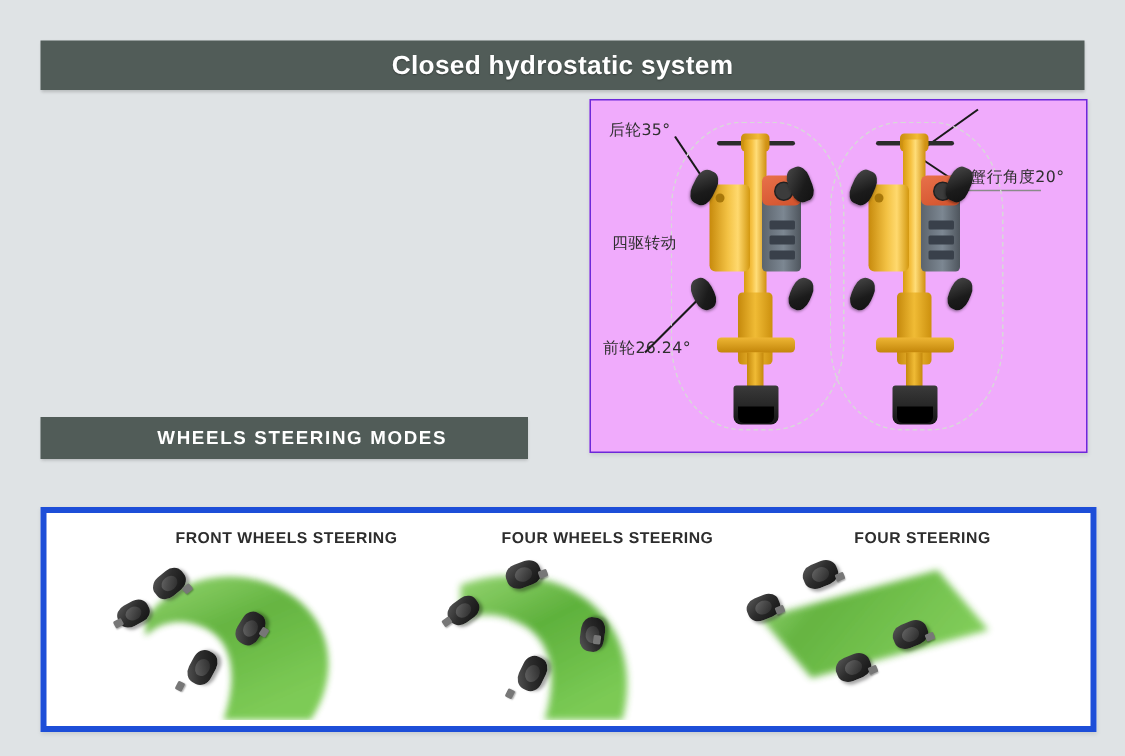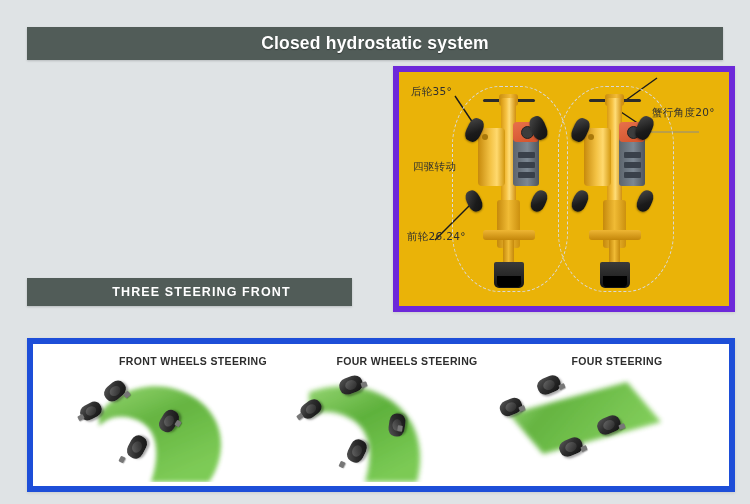--- a/index.html
+++ b/index.html
@@ -31,32 +31,32 @@
   
   #intro{
     position:absolute;left:27px;top:76px;width:339px;
     color:#4a4f52;font-size:12.2px;line-height:21px;
     text-align:justify;text-justify:inter-word;
   }
 
   
   #photo-card{
     position:absolute;left:393px;top:66px;width:330px;height:234px;
-    background:#eab308;border:6px solid #6d28d9;
+    background:#f0abfc;border:1px solid #6d28d9;
     box-shadow:0 1px 3px rgba(0,0,0,.10);overflow:hidden;
   }
   .cn-label{
     position:absolute;color:#2f2f2f;font-size:10.5px;
     font-family:"DejaVu Sans","Liberation Sans",sans-serif;
     white-space:nowrap;letter-spacing:.3px;
   }
   #lbl-rear{left:12px;top:13px;}
   #lbl-4wd{left:14px;top:88px;}
   #lbl-front{left:8px;top:158px;}
-  #lbl-crab{left:253px;top:34px;}
+  #lbl-crab{left:253px;top:44px;}
 
   
   .machine{position:absolute;width:96px;height:196px;}
   #machine-left{left:62px;top:18px;}
   #machine-right{left:168px;top:18px;}
   .halo{
     position:absolute;left:-9px;top:-4px;width:114px;height:204px;
     border:1px dashed #d8d8d8;border-radius:48px/60px;
   }
   .mast{
@@ -119,21 +119,21 @@
     background:linear-gradient(180deg,#3a3a3a,#151515);border-radius:2px 2px 5px 5px;
   }
   .bucket-lip{
     position:absolute;left:36px;top:186px;width:24px;height:11px;
     background:#000;border-radius:0 0 4px 4px;
   }
 
   
   #modes-card{
     position:absolute;left:27px;top:338px;width:696px;height:142px;
-    background:#ffffff;border:6px solid #1d4ed8;
+    background:#ffffff;border:4px solid #1d4ed8;
     box-shadow:0 1px 3px rgba(0,0,0,.10);overflow:hidden;
   }
   .mode{position:absolute;top:0;width:232px;height:142px;}
   #mode-1{left:44px;}
   #mode-2{left:258px;}
   #mode-3{left:468px;}
   .mode-title{
     position:absolute;top:11px;left:0;width:232px;text-align:center;
     color:#2d2d2d;font-size:10.5px;font-weight:bold;letter-spacing:.35px;
   }
@@ -224,21 +224,21 @@
       <div class="bucket-lip"></div>
     </div>
 
     <span class="cn-label" id="lbl-rear">后轮35°</span>
     <span class="cn-label" id="lbl-4wd">四驱转动</span>
     <span class="cn-label" id="lbl-front">前轮26.24°</span>
     <span class="cn-label" id="lbl-crab">蟹行角度20°</span>
   </div>
 
   <div class="banner" id="modes-banner">
-    <span class="btxt">THREE  STEERING FRONT</span>
+    <span class="btxt">WHEELS  STEERING MODES</span>
   </div>
 
   <div id="modes-card">
 
     <div class="mode" id="mode-1">
       <div class="mode-title">FRONT WHEELS STEERING</div>
       <div class="mode-art">
         <svg width="232" height="112">
           <defs>
             <linearGradient id="g1" x1="0" y1="0" x2="0.55" y2="1">

